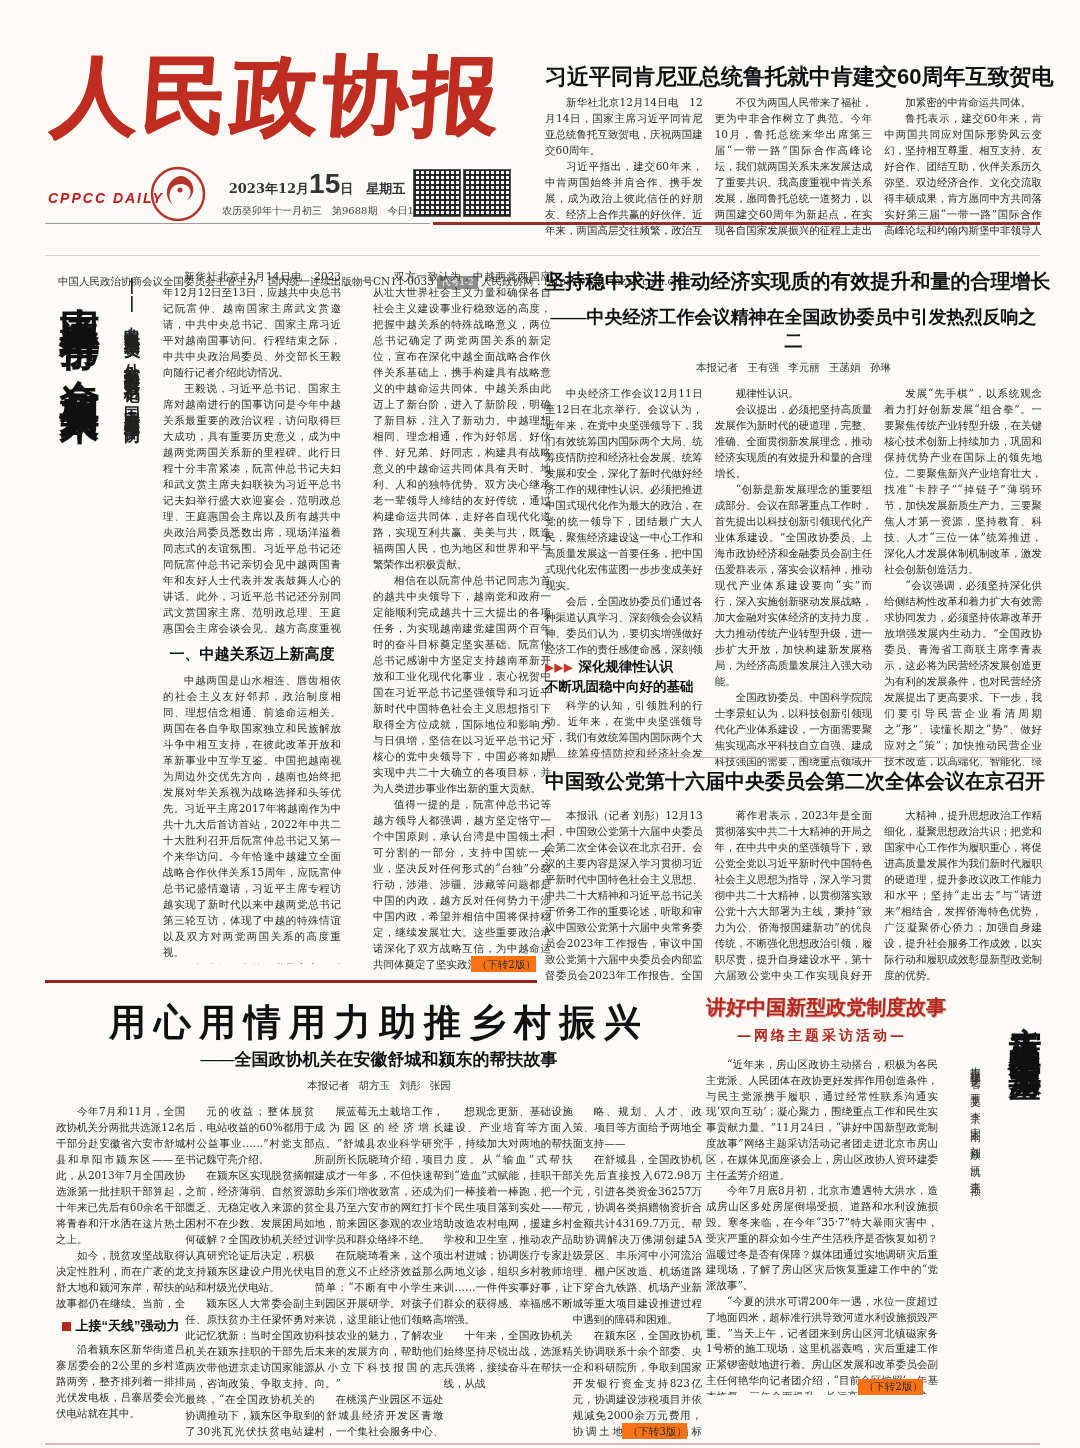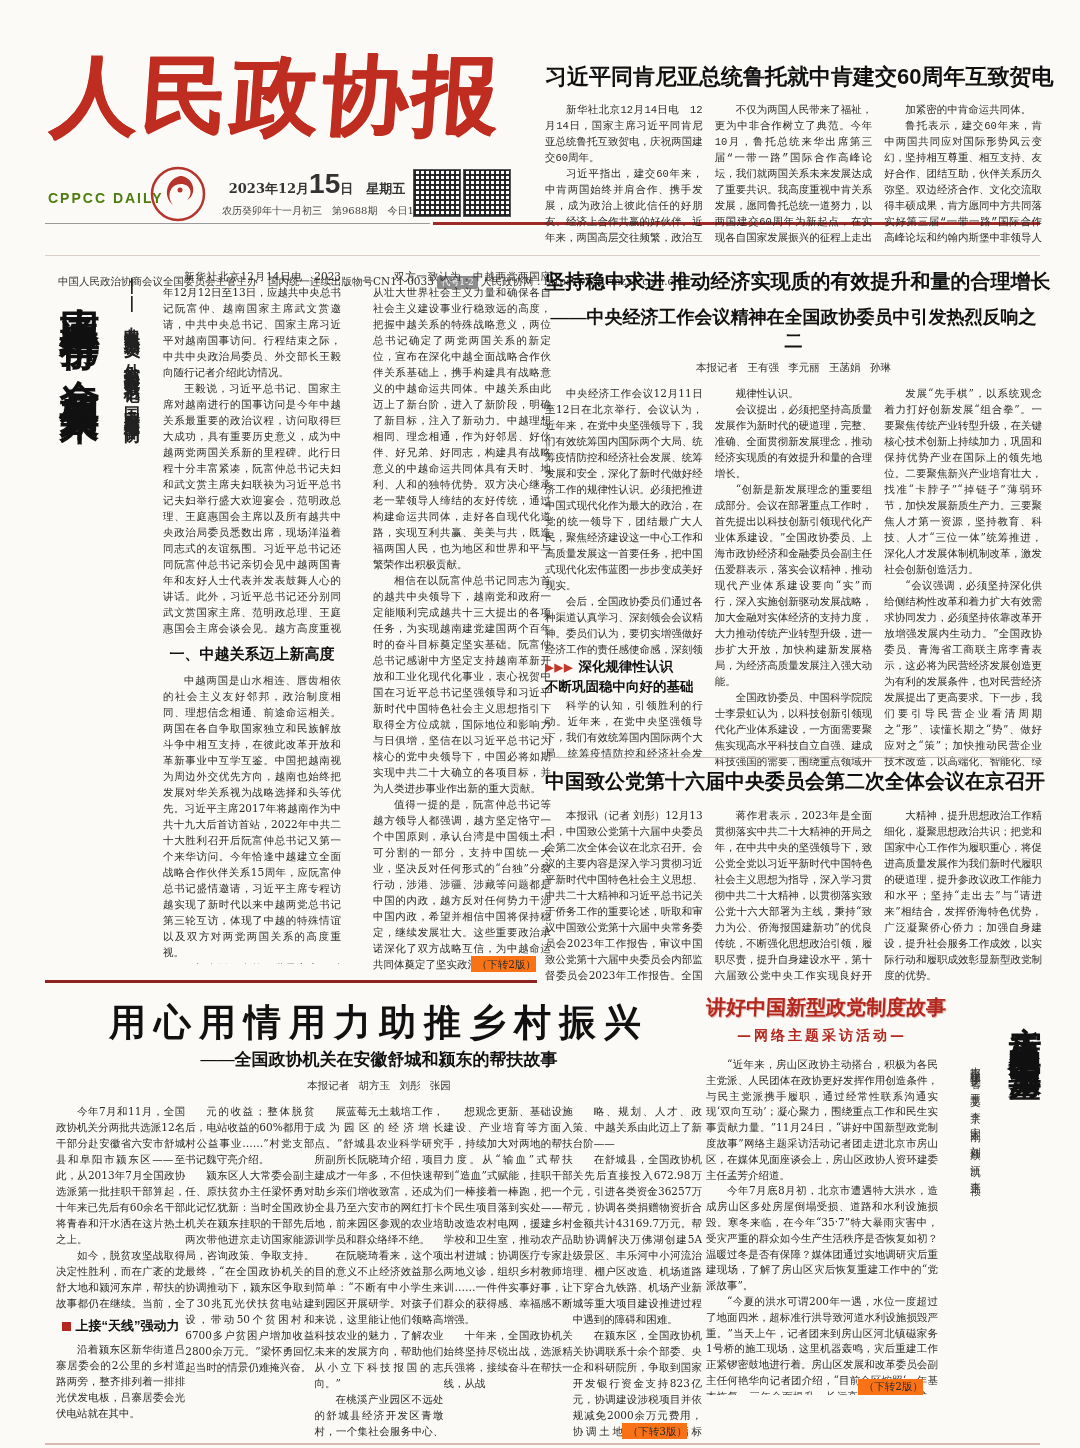--- a/index.html
+++ b/index.html
@@ -3,21 +3,21 @@
 <meta charset="utf-8">
 <style>
   html,body{margin:0;padding:0;}
   .page{position:relative;width:1080px;height:1448px;background:#fbfaf6;overflow:hidden;
         font-family:"DejaVu Serif",serif;color:#222;}
   
   .masthead-title{position:absolute;left:52px;top:44px;width:490px;font-family:"Liberation Sans",sans-serif;
         font-size:86px;font-weight:900;color:#bf2c20;letter-spacing:4px;transform:skewX(-4deg);
         text-shadow:1px 1px 0 #bf2c20, -0.5px 0 0 #bf2c20;white-space:nowrap;line-height:1.2;}
   .mast-eng{position:absolute;left:48px;top:190px;font-family:"Liberation Sans",sans-serif;
-        font-size:14px;letter-spacing:2px;color:#4d7c0f;font-weight:bold;}
+        font-size:14px;letter-spacing:2px;color:#b91c1c;font-weight:bold;font-style:italic;}
   .logo{position:absolute;left:150px;top:166px;width:56px;height:56px;}
   .dateblock{position:absolute;left:222px;top:168px;width:190px;text-align:center;}
   .date-l1{font-size:13px;font-weight:bold;color:#333;white-space:nowrap;}
   .date-l1 .big{font-size:28px;font-weight:900;font-family:"Liberation Sans",sans-serif;}
   .date-l2{font-size:10px;color:#444;margin-top:4px;white-space:nowrap;}
   .qr{position:absolute;top:170px;width:46px;height:46px;outline:1px solid #555;
       background:
        repeating-linear-gradient(90deg,rgba(30,30,30,.95) 0 2px,transparent 2px 5px),
        repeating-linear-gradient(0deg,#2a2a2a 0 2px,#fff 2px 5px);}
   .qr1{left:414px;} .qr2{left:464px;}
@@ -29,21 +29,21 @@
   
   .cols{display:flex;gap:12px;}
   .col{flex:1;font-size:10.5px;line-height:16px;text-align:justify;overflow:hidden;position:relative;
        color:#2b2b2b;}
   .para{margin:0;text-indent:2em;}
   .headline{font-family:"Liberation Sans",sans-serif;font-weight:900;color:#111;white-space:nowrap;}
   .continued{position:absolute;right:15px;bottom:0;background:#f97316;font-size:10.5px;padding-left:6px;}
   
   .kenya{position:absolute;left:545px;top:62px;width:497px;}
   .kenya .headline{font-size:22px;letter-spacing:0px;transform:scaleX(1.0);}
-  .kenya .cols{margin-top:10px;height:144px;font-family:Liberation Mono, monospace;}
+  .kenya .cols{margin-top:2px;height:144px;}
   
   .wangyi{position:absolute;left:45px;top:268px;width:492px;height:712px;display:flex;}
   .vhead{writing-mode:vertical-rl;font-family:"Liberation Sans",sans-serif;font-weight:900;
          font-size:40px;letter-spacing:4px;color:#111;width:70px;line-height:70px;padding-top:8px;}
   .vsub{writing-mode:vertical-rl;font-family:"Liberation Sans",sans-serif;font-weight:bold;
         font-size:16px;letter-spacing:2px;color:#222;width:34px;line-height:34px;padding-top:10px;margin-right:14px;}
   .wy-cols{display:flex;gap:32px;flex:1;}
   .wy-col{width:178px;font-size:10.5px;line-height:16px;text-align:justify;overflow:hidden;position:relative;color:#2b2b2b;}
   .wy-b1{height:368px;overflow:hidden;}
   .wy-sh{height:36px;display:flex;align-items:center;justify-content:center;font-family:"Liberation Sans",sans-serif;
@@ -229,34 +229,35 @@
         <div class="ru-sh">
           <span class="sq"></span>
             <span>上接“天线”强动力</span>
         </div>
         <div class="ru-b2">
             <p class="para">沿着颍东区新华街道吕寨居委会的2公里的乡村道路两旁，整齐排列着一排排光伏发电板，吕寨居委会光伏电站就在其中。</p>
           </div>
       </div>
       <div class="col ru-col">
           <p class="para">元的收益；整体脱贫后，电站收益的60%都用于村公益事业……”村党支部书记魏守亮介绍。</p>
+          <p class="para">在颍东区实现脱贫摘帽之前，经济薄弱、自然资源匮乏、无稳定收入来源的贫困村不在少数。发展困局如何破解？全国政协机关经过认真研究论证后决定，积极支持颍东区建设户用光伏电站和村级光伏电站。</p>
           <p class="para">颍东区人大常委会副主任、原扶贫办主任梁怀勇对此记忆犹新：当时全国政协机关在颍东挂职的干部先后两次带他进京走访国家能源局，咨询政策、争取支持。最终，“在全国政协机关的协调推动下，颍东区争取到了30兆瓦光伏扶贫电站建设，带动50个贫困村和6700多户贫困户增加收益2800余万元。”梁怀勇回忆起当时的情景仍难掩兴奋。</p>
         </div>
       <div class="col ru-col">
           <p class="para">展蓝莓无土栽培工作，成为园区的经济增长点。”舒城县农业科学研究所副所长阮晓琦介绍，项目建成才一年多，不但快速帮助乡亲们增收致富，还成为全县乃至六安市的网红打卡地，前来园区参观的农业培训学员和群众络绎不绝。</p>
           <p class="para">在阮晓琦看来，这个项目的意义不止经济效益那么简单：“不断有中小学生来到园区开展研学。对孩子们来说，这里能让他们领略高科技农业的魅力，了解农业未来的发展方向，帮助他们从小立下科技报国的志向。”</p>
           <p class="para">在桃溪产业园区不远处的舒城县经济开发区青墩村，一个集社会服务中心、农耕文化科普教育基地、旅游休闲观光、渔业一体的“三产”融合农业项目已初露雏形。</p>
         </div>
       <div class="col ru-col">
           <p class="para">想观念更新、基础设施建设、产业培育等方面入手，持续加大对两地的帮扶力度。从“输血”式帮扶到“造血”式赋能，挂职干部们一棒接着一棒跑，把一个个民生项目落到实处——帮助改造农村电网，援建乡村学校和卫生室，推动农产品出村进城；协调医疗专家赴两地义诊，组织乡村教师培训……一件件实事好事，让群众的获得感、幸福感不断增强。</p>
           <p class="para">十年来，全国政协机关始终坚持尽锐出战，选派精兵强将，接续奋斗在帮扶一线，从战</p>
         </div>
       <div class="col ru-col">
         <div style="height:336px;overflow:hidden;">
-            <p class="para">略、规划、人才、政策、中越关系由此迈上了新台阶——</p>
+            <p class="para">略、规划、人才、政策、项目等方面给予两地全面支持——</p>
             <p class="para">在舒城县，全国政协机关先后直接投入672.98万元，引进各类资金36257万元，协调各类捐赠物资折合金额共计43169.7万元。帮助协调解决万佛湖创建5A级景区、丰乐河中小河流治理、棚户区改造、机场道路下穿合九铁路、机场产业新城等重大项目建设推进过程中遇到的障碍和困难。</p>
             <p class="para">在颍东区，全国政协机关协调联系十余个部委、央企和科研院所，争取到国家开发银行资金支持823亿元，协调建设涉税项目并依规减免2000余万元费用，协调土地增减挂钩指标1000亩、开发区扩区9.6平方公里，推动采煤湿地公园实现优化调整，推动电子商务进农村工作并获相应资金支持。</p>
           </div>
         <span class="continued">（下转3版）</span>
       </div>
     </div>
   </div>
 
   <div class="party">
     <div class="banner-title">讲好中国新型政党制度故事</div>

